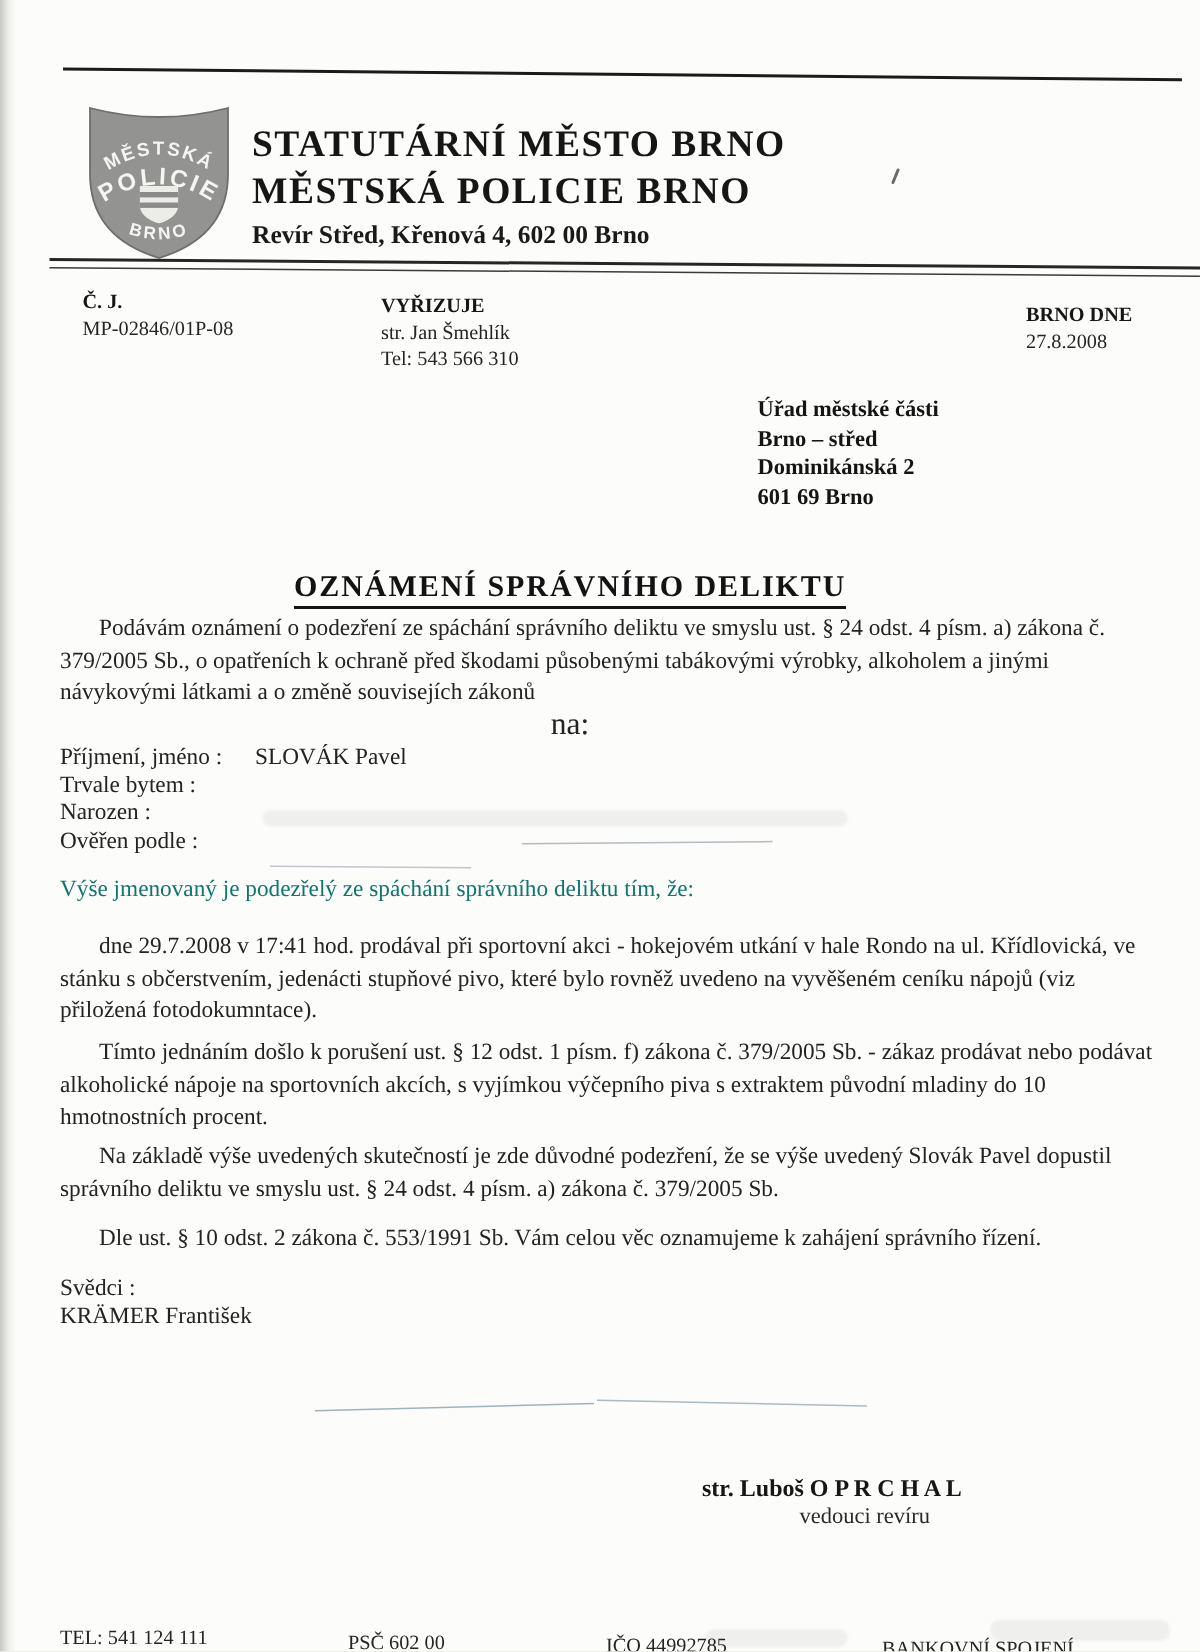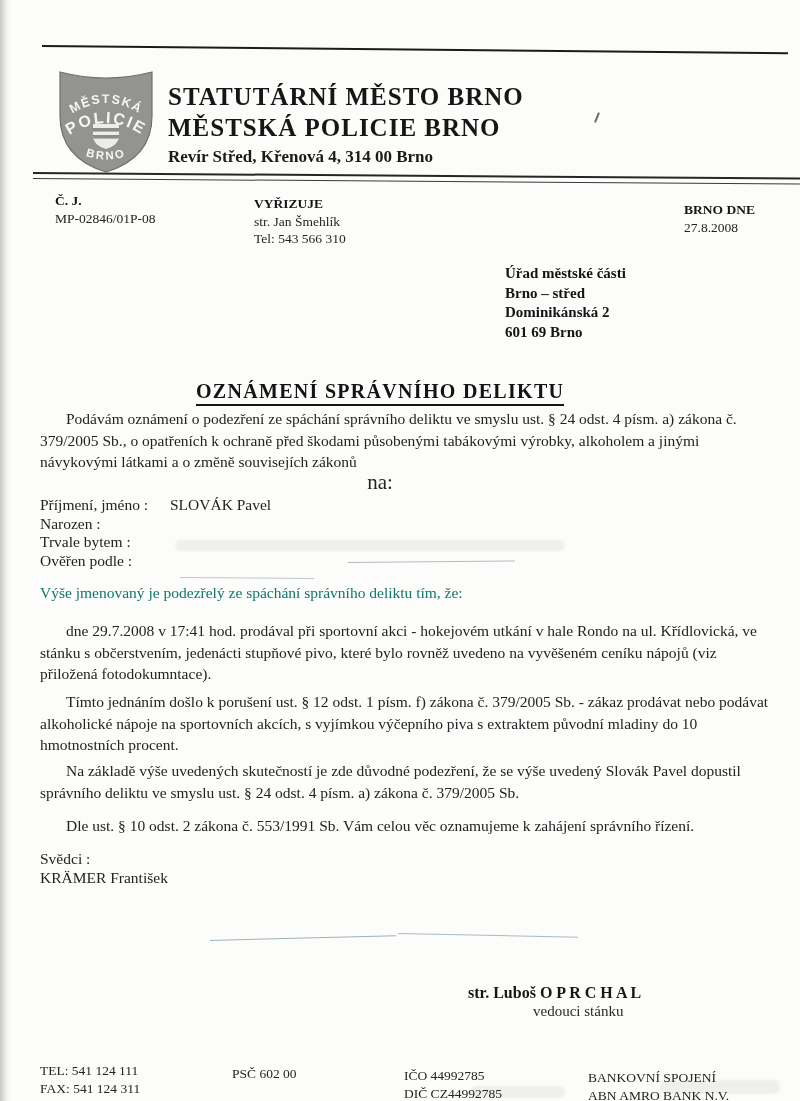--- a/index.html
+++ b/index.html
@@ -41,21 +41,21 @@
   .subject .slabel{display:inline-block;width:130px;}
   .lead-line{font-size:15.5px;color:#0f766e;white-space:nowrap;}
   .witness div{font-size:15.5px;line-height:18.5px;color:#232323;white-space:nowrap;}
   
   .smudge{background:rgba(165,170,173,0.14);border-radius:6px;filter:blur(1px);}
   .faint-line{height:1.4px;transform-origin:left center;}
   
   .sig-name{font-weight:bold;font-size:16px;color:#161616;white-space:nowrap;}
   .sig-role{font-size:15px;color:#2a2a2a;white-space:nowrap;}
   
-  .foot div{font-size:13.5px;line-height:18px;color:#242424;white-space:nowrap;}
+  .foot div{font-size:13.5px;line-height:18px;color:#242424;white-space:nowrap;margin-top:21px;}
 </style>
 </head>
 <body>
 
 <div class="page">
 
   <div class="abs scan-edge"></div>
   <div class="abs top-rule"></div>
 
   <div class="abs" style="left:52px;top:62px;">
@@ -81,21 +81,21 @@
         <textPath href="#arcMid" startOffset="50%" text-anchor="middle">POLICIE</textPath>
       </text>
       <text font-family="Liberation Sans, sans-serif" font-weight="bold" font-size="11.5" fill="#f5f5f2" letter-spacing="2">
         <textPath href="#arcBot" startOffset="50%" text-anchor="middle">BRNO</textPath>
       </text>
     </svg>
   </div>
 
   <div class="abs org2" style="left:168px;top:114px;">MĚSTSKÁ POLICIE BRNO</div>
   <div class="abs org1" style="left:168px;top:83px;">STATUTÁRNÍ MĚSTO BRNO</div>
-  <div class="abs org3" style="left:168px;top:147px;">Revír Střed, Křenová 4, 314 00 Brno</div>
+  <div class="abs org3" style="left:168px;top:147px;">Revír Střed, Křenová 4, 602 00 Brno</div>
   <div class="abs tick-mark" style="left:596px;top:112px;"></div>
 
   <div class="abs header-rule">
     <div class="r1"></div>
       <div class="r2"></div>
   </div>
 
   <div class="abs ref-block" style="left:55px;top:192px;">
     <div class="lbl">Č. J.</div>
     <div class="val">MP-02846/01P-08</div>
@@ -119,22 +119,22 @@
 
   <div class="abs" style="left:196px;top:380px;">
     <span class="doc-title">OZNÁMENÍ SPRÁVNÍHO DELIKTU</span>
   </div>
 
   <div class="abs para" style="left:40px;top:408px;">Podávám oznámení o podezření ze spáchání správního deliktu ve smyslu ust. § 24 odst. 4 písm. a) zákona č. 379/2005 Sb., o opatřeních k ochraně před škodami působenými tabákovými výrobky, alkoholem a jinými návykovými látkami a o změně souvisejích zákonů</div>
   <div class="abs center-line" style="left:40px;top:470px;">na:</div>
 
   <div class="abs subject" style="left:40px;top:496px;">
     <div class="srow"><span class="slabel">Příjmení, jméno :</span><span>SLOVÁK Pavel</span></div>
+    <div class="srow"><span class="slabel">Trvale bytem :</span><span></span></div>
     <div class="srow"><span class="slabel">Narozen :</span><span></span></div>
-    <div class="srow"><span class="slabel">Trvale bytem :</span><span></span></div>
     <div class="srow"><span class="slabel">Ověřen podle :</span><span></span></div>
   </div>
 
   <div class="abs smudge" style="left:175px;top:540px;width:390px;height:11px;"></div>
   <div class="abs faint-line" style="left:348px;top:562px;width:167px;background:#b3bcc2;transform:rotate(-0.5deg);"></div>
   <div class="abs faint-line" style="left:180px;top:577px;width:134px;background:#c0c6cb;transform:rotate(0.4deg);"></div>
 
   <div class="abs lead-line" style="left:40px;top:584px;">Výše jmenovaný je podezřelý ze spáchání správního deliktu tím, že:</div>
 
   <div class="abs para" style="left:40px;top:620px;">dne 29.7.2008 v 17:41 hod. prodával při sportovní akci - hokejovém utkání v hale Rondo na ul. Křídlovická, ve stánku s občerstvením, jedenácti stupňové pivo, které bylo rovněž uvedeno na vyvěšeném ceníku nápojů (viz přiložená fotodokumntace).</div>
@@ -144,21 +144,21 @@
 
   <div class="abs witness" style="left:40px;top:850px;">
     <div>Svědci :</div>
     <div>KRÄMER František</div>
   </div>
 
   <div class="abs faint-line" style="left:210px;top:940px;width:186px;background:#9fb3bd;transform:rotate(-1.5deg);"></div>
   <div class="abs faint-line" style="left:398px;top:933px;width:180px;background:#a9bac3;transform:rotate(1.2deg);"></div>
 
   <div class="abs sig-name" style="left:468px;top:984px;">str. Luboš O P R C H A L</div>
-  <div class="abs sig-role" style="left:533px;top:1003px;">vedouci stánku</div>
+  <div class="abs sig-role" style="left:533px;top:1003px;">vedouci revíru</div>
 
   <div class="abs smudge" style="left:470px;top:1086px;width:95px;height:12px;"></div>
   <div class="abs smudge" style="left:660px;top:1080px;width:120px;height:14px;"></div>
 
   <div class="abs foot" style="left:40px;top:1062px;">
     <div>TEL: 541 124 111</div>
     <div>FAX: 541 124 311</div>
   </div>
   <div class="abs foot" style="left:232px;top:1065px;">
     <div>PSČ 602 00</div>

